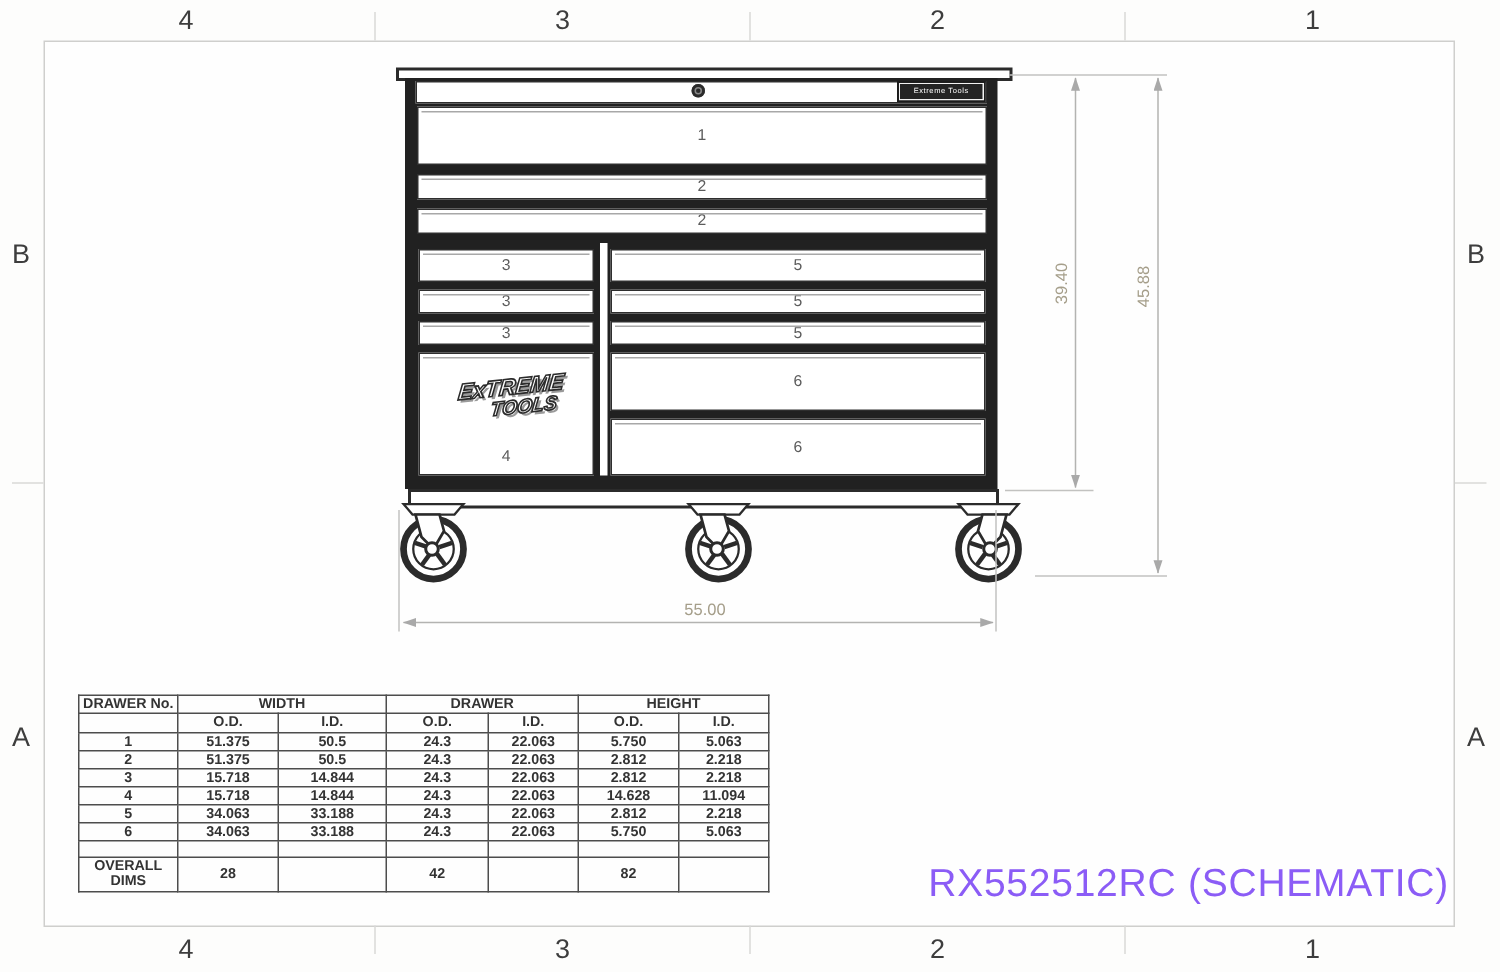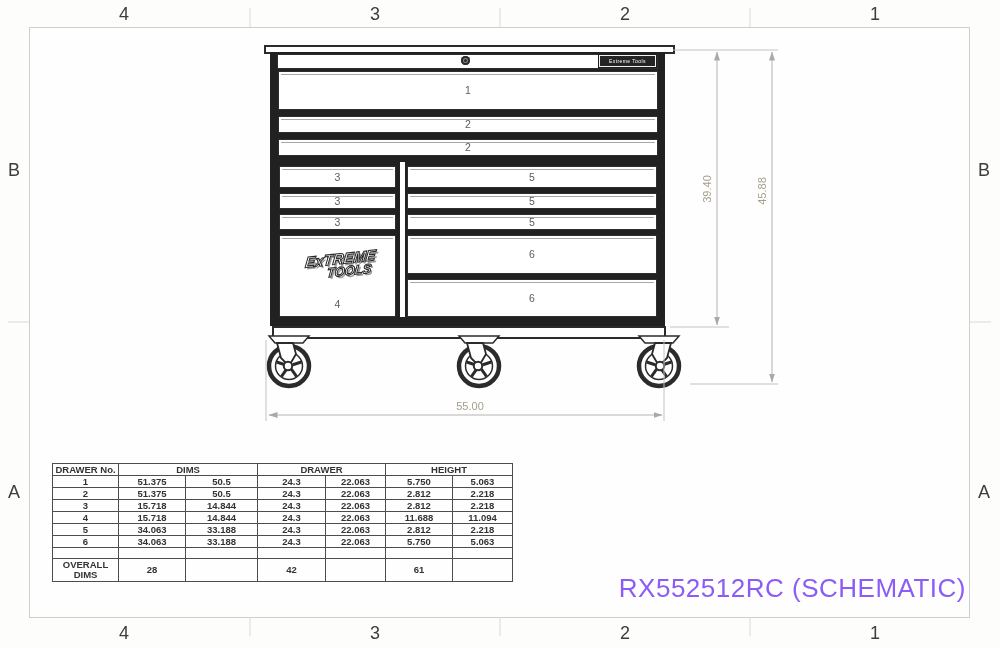--- a/index.html
+++ b/index.html
@@ -207,23 +207,32 @@
         <col style="width:67px">
         <col style="width:72px">
       <col style="width:68px">
         <col style="width:60px">
         <col style="width:67px">
         <col style="width:60px">
     </colgroup>
     <tbody>
         <tr class="r-h1">
       <td>DRAWER No.</td>
-      <td colspan="2">DIMS</td>
+      <td colspan="2">WIDTH</td>
       <td colspan="2">DRAWER</td>
       <td colspan="2">HEIGHT</td>
+    </tr>
+    <tr class="r-h2">
+      <td></td>
+      <td>O.D.</td>
+      <td>I.D.</td>
+      <td>O.D.</td>
+      <td>I.D.</td>
+      <td>O.D.</td>
+      <td>I.D.</td>
     </tr>
     <tr class="r-d">
       <td>1</td>
           <td>51.375</td>
           <td>50.5</td>
           <td>24.3</td>
           <td>22.063</td>
           <td>5.750</td>
           <td>5.063</td>
     </tr>
@@ -244,21 +253,21 @@
           <td>22.063</td>
           <td>2.812</td>
           <td>2.218</td>
     </tr>
     <tr class="r-d">
       <td>4</td>
           <td>15.718</td>
           <td>14.844</td>
           <td>24.3</td>
           <td>22.063</td>
-          <td>11.688</td>
+          <td>14.628</td>
           <td>11.094</td>
     </tr>
     <tr class="r-d">
       <td>5</td>
           <td>34.063</td>
           <td>33.188</td>
           <td>24.3</td>
           <td>22.063</td>
           <td>2.812</td>
           <td>2.218</td>
@@ -280,21 +289,21 @@
           <td></td>
           <td></td>
           <td></td>
     </tr>
     <tr class="r-o">
       <td>OVERALL DIMS</td>
       <td>28</td>
       <td></td>
       <td>42</td>
       <td></td>
-      <td>61</td>
+      <td>82</td>
       <td></td>
     </tr>
   </tbody>
     </table>
 
   <div class="title">RX552512RC (SCHEMATIC)</div>
 
 </div>
 
 </body></html>

